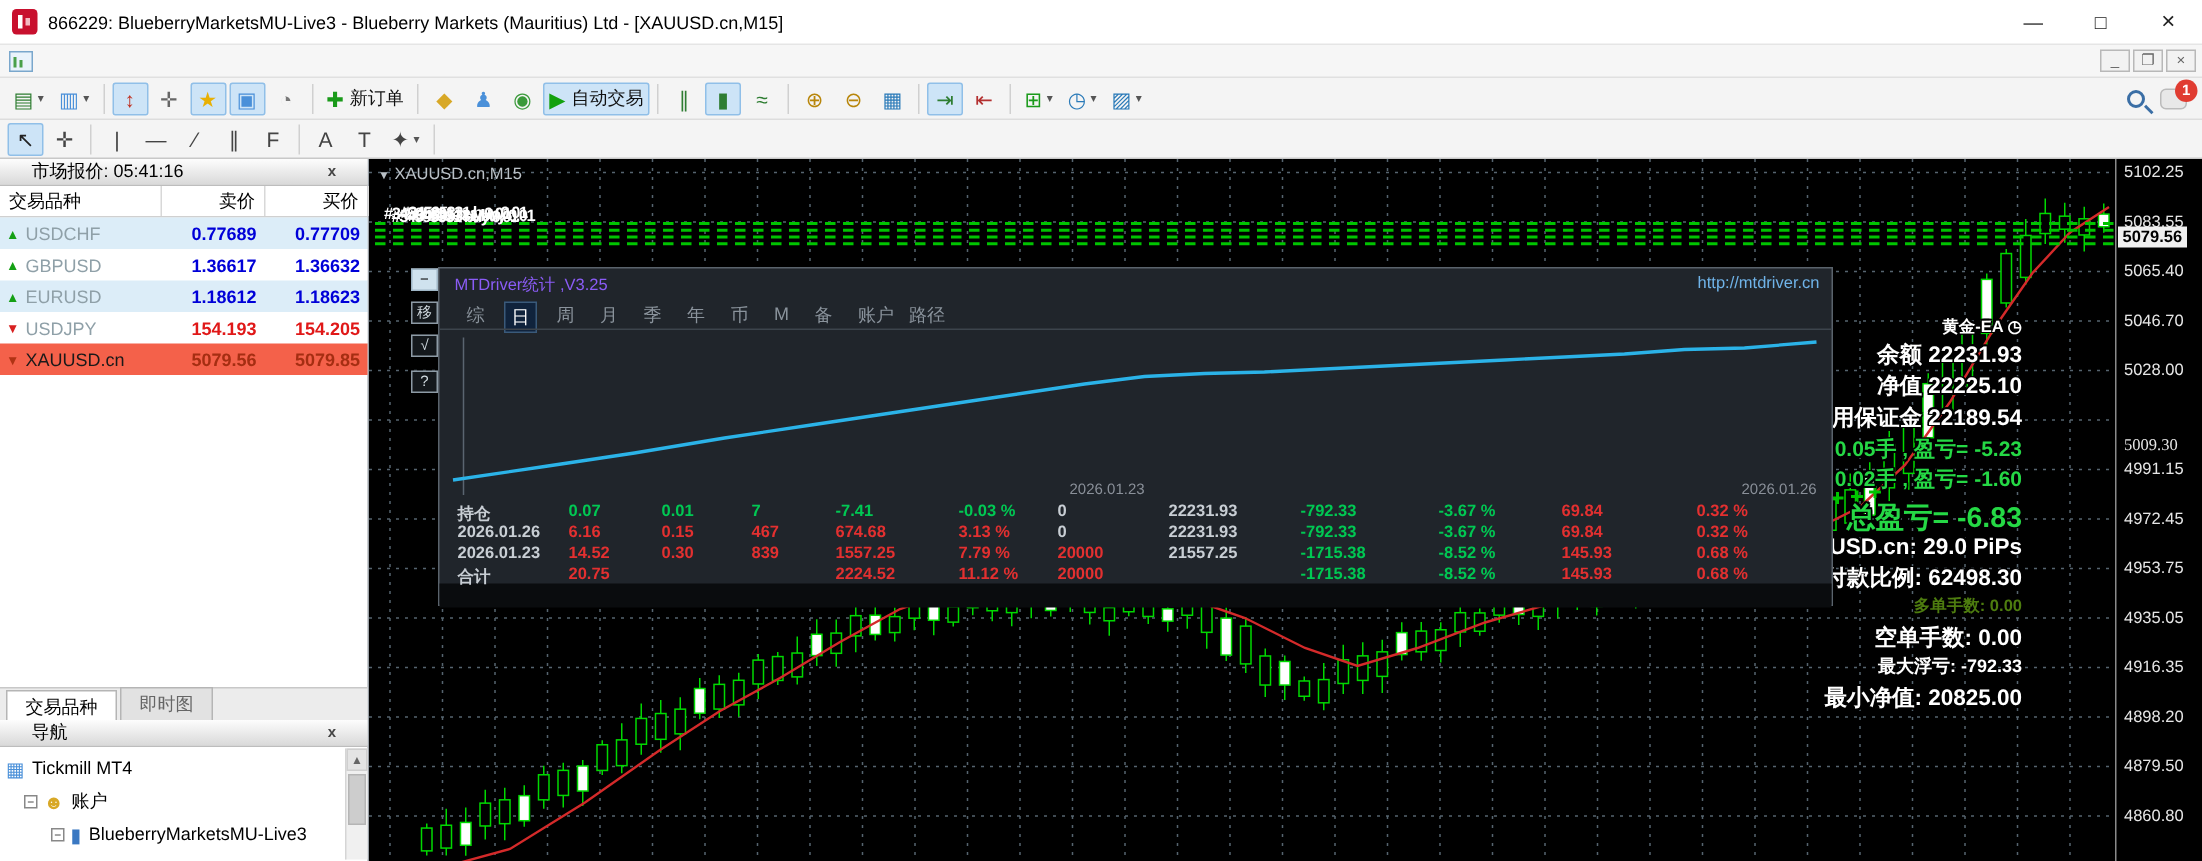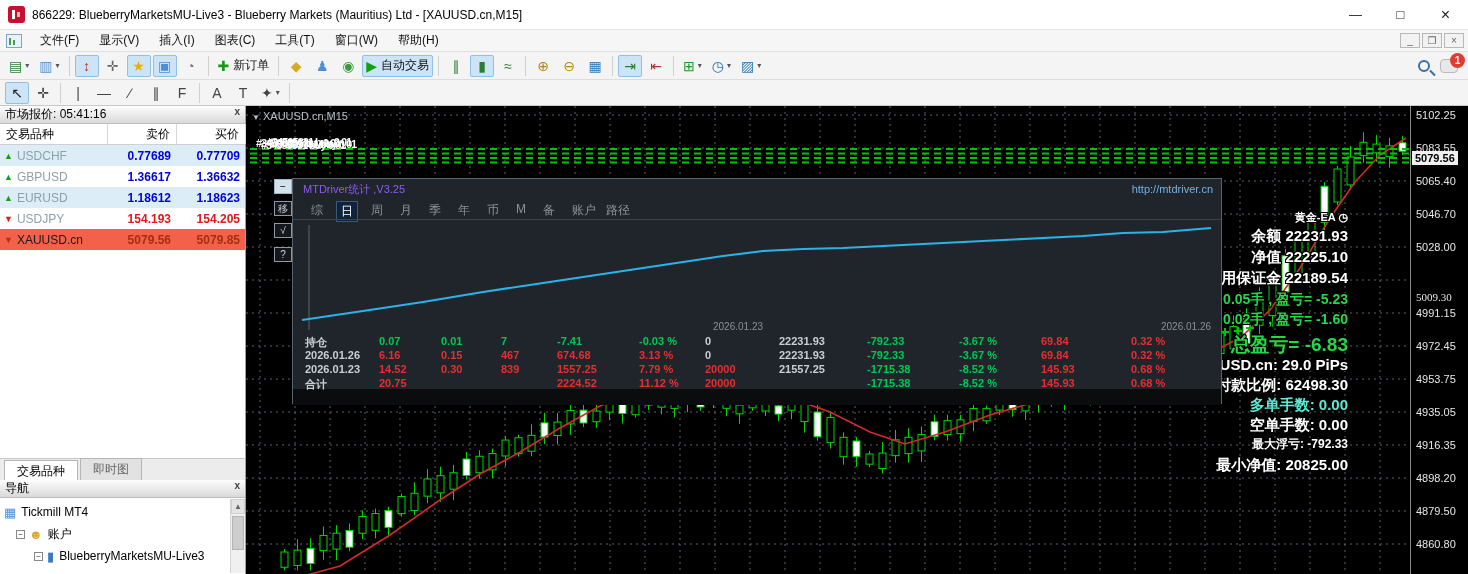--- a/index.html
+++ b/index.html
@@ -33,21 +33,21 @@
   .tf-btn{height:20px;min-width:30px;display:flex;align-items:center;justify-content:center;font-size:11px;color:#333;border:1px solid transparent;margin:0 1px;}
   .tf-btn.active{background:#e8e8e8;border:1px solid #aaa;background:#dcdcdc;}
   #tb-right{margin-left:auto;display:flex;align-items:center;margin-right:10px;gap:10px;}
   #search-icon{width:12px;height:12px;border:2px solid #3a6ea5;border-radius:50%;position:relative;}
   #search-icon:after{content:"";position:absolute;left:9px;top:10px;width:7px;height:2px;background:#3a6ea5;transform:rotate(45deg);}
   #notif-bubble{position:relative;width:18px;height:14px;background:#e8e8e8;border:1px solid #bbb;border-radius:4px;}
   #notif-badge{position:absolute;right:-8px;top:-7px;background:#e03c31;color:#fff;border-radius:50%;width:15px;height:15px;font-size:10px;line-height:15px;text-align:center;font-weight:bold;}
 
   
   #left-panel{position:absolute;left:0;top:106px;width:246px;height:468px;background:#fff;border-right:1px solid #9aa0a6;}
-  .panel-header{height:18px;background:linear-gradient(#fdfdfd,#d9d9d9);border-bottom:1px solid #bdbdbd;display:flex;font-size:12px;color:#000;padding:0 5px;}
+  .panel-header{height:18px;background:linear-gradient(#fdfdfd,#d9d9d9);border-bottom:1px solid #bdbdbd;display:flex;align-items:center;font-size:12px;color:#000;padding:0 21px;}
   .panel-close{margin-left:auto;font-size:10px;color:#444;font-weight:bold;}
   #mw-colheader{display:grid;grid-template-columns:108px 69px 69px;height:21px;border-bottom:1px solid #d0d0d0;font-size:12px;color:#000;align-items:center;}
   #mw-colheader span{padding:0 6px;border-right:1px solid #d8d8d8;height:100%;display:flex;align-items:center;}
   #mw-colheader span:nth-child(2),#mw-colheader span:nth-child(3){justify-content:flex-end;}
   .mw-row{display:grid;grid-template-columns:108px 69px 69px;height:21px;font-size:12px;align-items:center;}
   .mw-sym{padding-left:4px;display:flex;align-items:center;gap:4px;white-space:nowrap;}
   .mw-arrow{font-size:9px;}
   .mw-price{text-align:right;padding-right:6px;font-weight:bold;}
   #mw-tabs{position:absolute;left:0;top:352px;width:100%;height:22px;background:#ececec;border-top:1px solid #c8c8c8;display:flex;align-items:flex-end;padding-left:4px;}
   .mw-tab{font-size:12px;padding:2px 12px;border:1px solid #b5b5b5;border-bottom:none;margin-right:2px;background:#e2e2e2;color:#666;}
@@ -102,29 +102,20 @@
     <div id="title-text">866229: BlueberryMarketsMU-Live3 - Blueberry Markets (Mauritius) Ltd - [XAUUSD.cn,M15]</div>
     <div class="win-ctrls">
       <div class="win-ctrl">—</div>
       <div class="win-ctrl">□</div>
       <div class="win-ctrl" style="font-size:16px;">×</div>
     </div>
   </div>
 
   <div id="menubar">
     <div id="menu-chart-icon"></div>
-    <div id="menu-items" style="display:flex;height:100%;">
-        <div class="menu-item">文件(F)</div>
-        <div class="menu-item">显示(V)</div>
-        <div class="menu-item">插入(I)</div>
-        <div class="menu-item">图表(C)</div>
-        <div class="menu-item">工具(T)</div>
-        <div class="menu-item">窗口(W)</div>
-        <div class="menu-item">帮助(H)</div>
-      </div>
     <div class="mdi-ctrls">
       <div class="mdi-btn">_</div>
       <div class="mdi-btn">❐</div>
       <div class="mdi-btn">×</div>
     </div>
   </div>
 
   <div id="toolbar1">
     <div id="tb1-items" style="display:flex;align-items:center;">
         <div class="tb-btn">
@@ -595,21 +586,21 @@
     <div id="ea-lines">
         <div class="ea-line" style="top: 104px; color: rgb(255, 255, 255); font-size: 11px;">黄金-EA ◷</div>
         <div class="ea-line" style="top: 121px; color: rgb(255, 255, 255); font-size: 15px;">余额 22231.93</div>
         <div class="ea-line" style="top: 142px; color: rgb(255, 255, 255); font-size: 15px;">净值 22225.10</div>
         <div class="ea-line" style="top: 163px; color: rgb(255, 255, 255); font-size: 15px;">可用保证金 22189.54</div>
         <div class="ea-line" style="top: 185px; color: rgb(37, 216, 69); font-size: 14px;">Buy 5单 , 0.05手 , 盈亏= -5.23</div>
         <div class="ea-line" style="top: 205px; color: rgb(37, 216, 69); font-size: 14px;">Sell 2单 , 0.02手 , 盈亏= -1.60</div>
         <div class="ea-line" style="top: 226px; color: rgb(37, 216, 69); font-size: 19px;">总盈亏= -6.83</div>
         <div class="ea-line" style="top: 250px; color: rgb(255, 255, 255); font-size: 15px;">XAUUSD.cn: 29.0 PiPs</div>
         <div class="ea-line" style="top: 270px; color: rgb(255, 255, 255); font-size: 15px;">预付款比例: 62498.30</div>
-        <div class="ea-line" style="top: 290px; color: #5eead4; font-size: 15px;">多单手数: 0.00</div>
+        <div class="ea-line" style="top: 290px; color: #4d7c0f; font-size: 11px;">多单手数: 0.00</div>
         <div class="ea-line" style="top: 310px; color: rgb(255, 255, 255); font-size: 15px;">空单手数: 0.00</div>
         <div class="ea-line" style="top: 330px; color: rgb(255, 255, 255); font-size: 12px;">最大浮亏: -792.33</div>
         <div class="ea-line" style="top: 350px; color: rgb(255, 255, 255); font-size: 15px;">最小净值: 20825.00</div>
       </div>
 
     <div id="stats-panel">
       <div id="stats-title">MTDriver统计 ,V3.25</div>
       <div id="stats-url">http://mtdriver.cn</div>
       <div id="stats-tabs">
           <div class="stats-tab">综</div>

